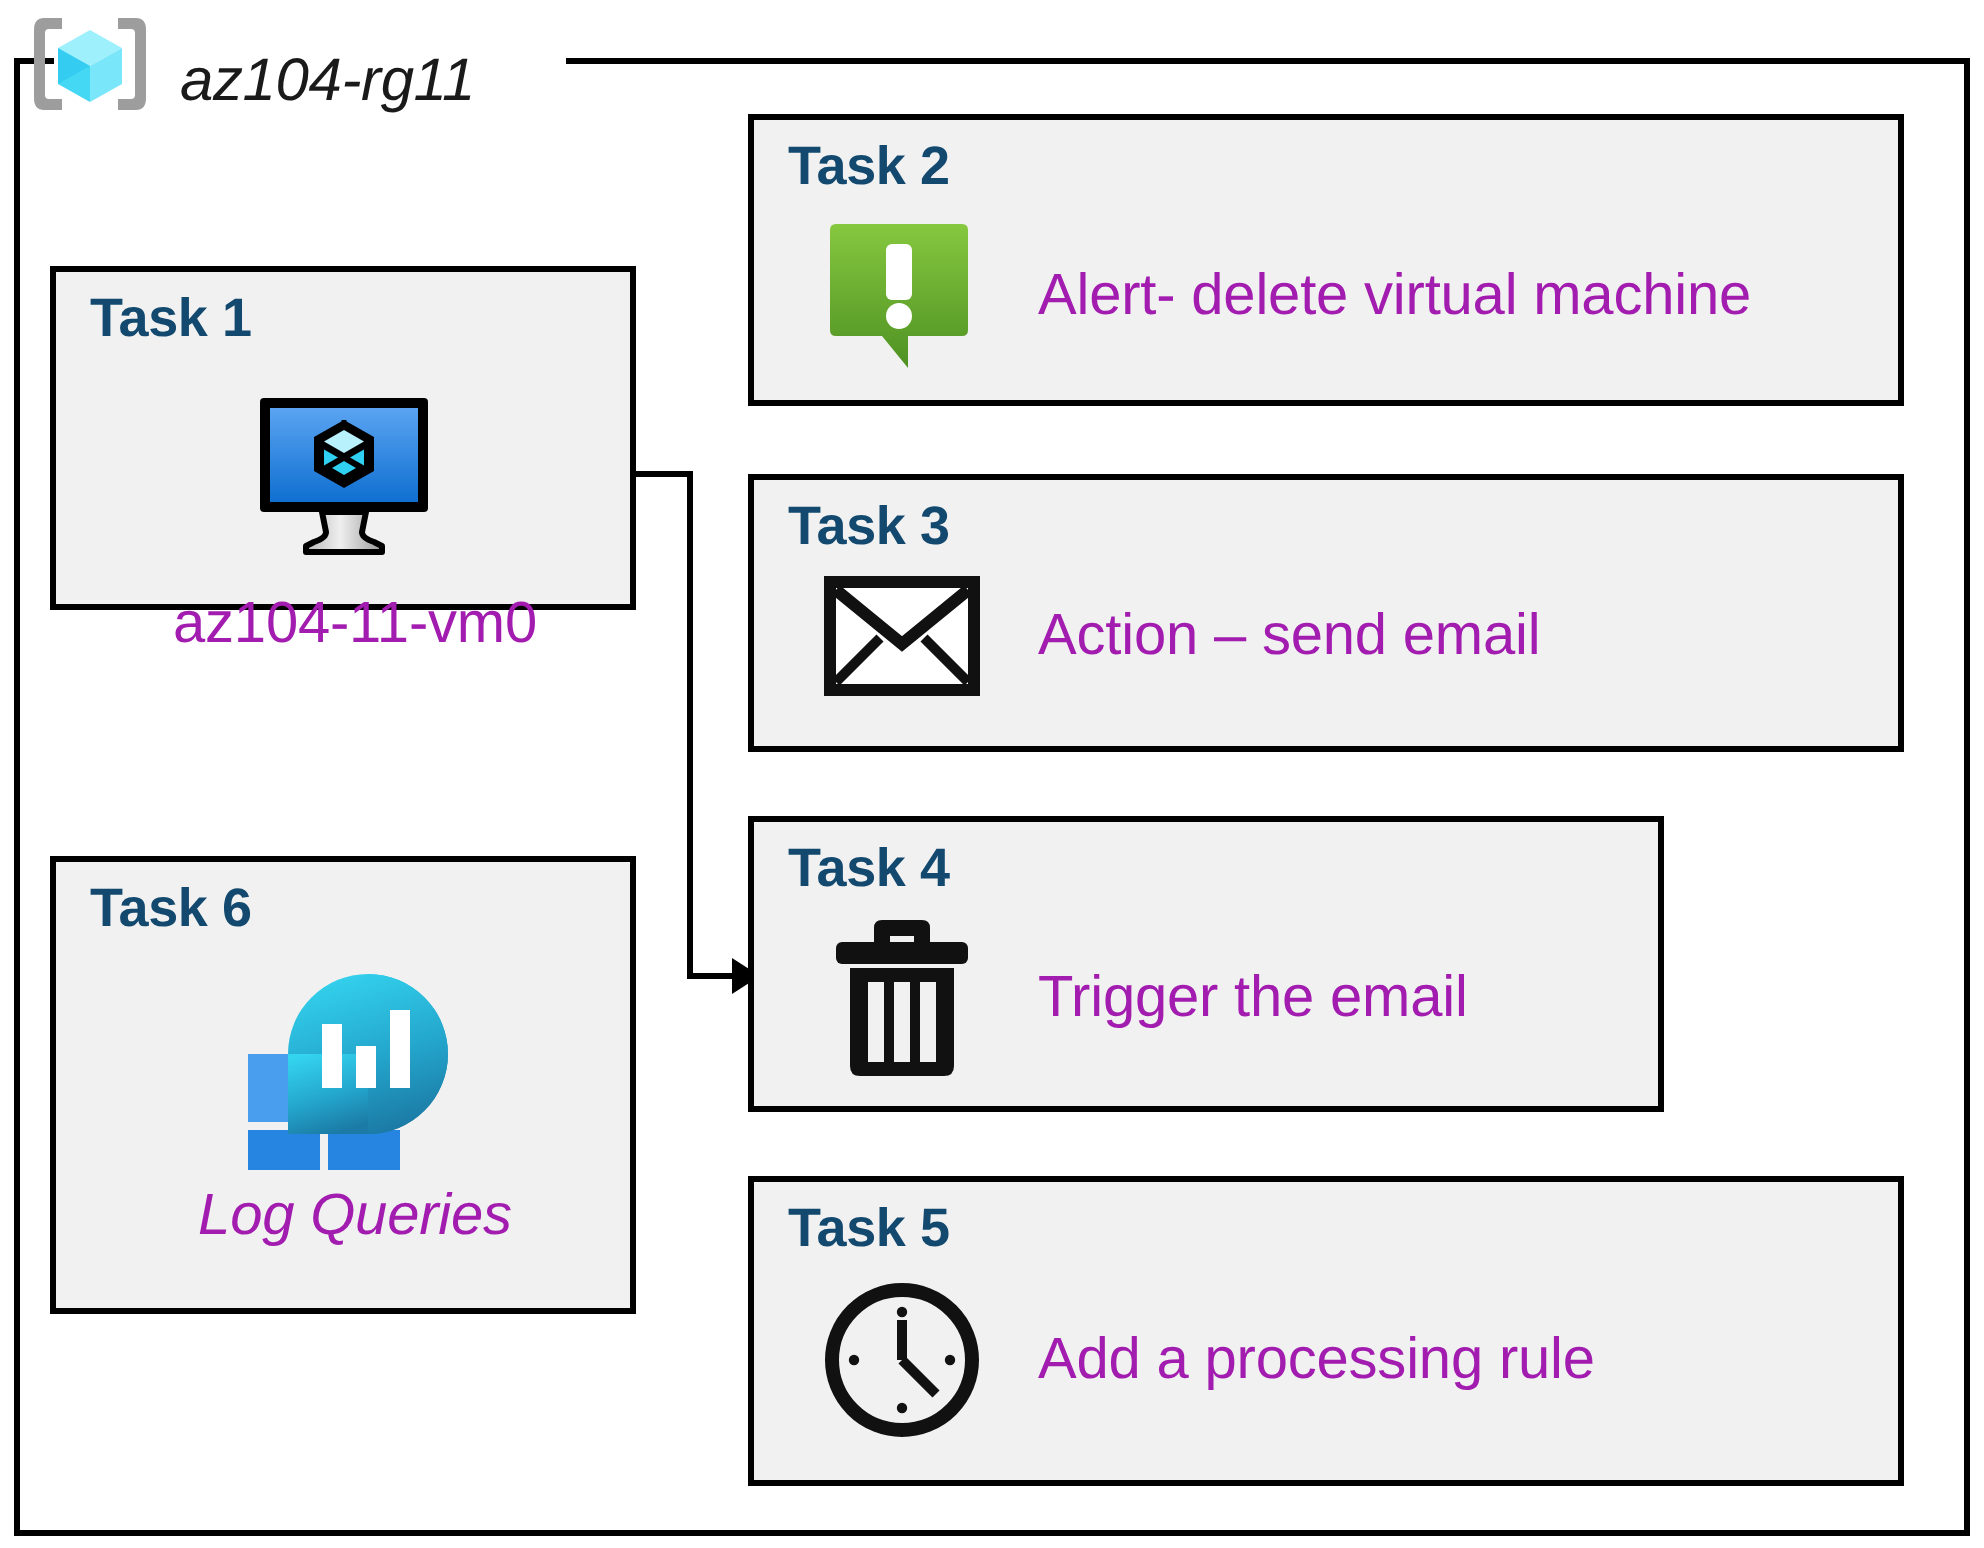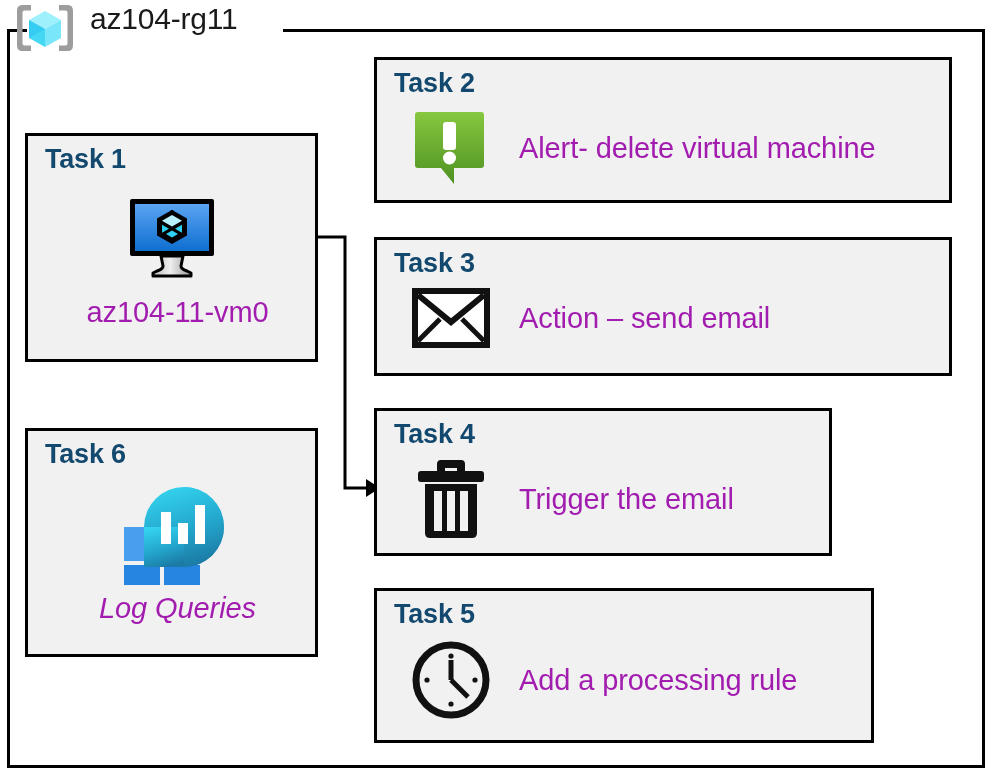--- a/index.html
+++ b/index.html
@@ -39,22 +39,23 @@
   }
   #rg-top-left  { left: 7px;   width: 20px; }
   #rg-top-right { left: 283px; width: 702px; }
 
   
   #rg-title-group {
     position: absolute;
     left: 14px;
     top: 2px;
     display: flex;
-    align-items: flex-start;
+    align-items: flex-end;
     height: 56px;
+    font-style: italic;
   }
   #rg-icon {
     width: 62px;
     height: 52px;
     position: relative;
     flex: 0 0 auto;
   }
   #rg-title-text {
     font-size: 30px;
     color: #1a1a1a;
@@ -106,26 +107,26 @@
 
   
   .task-box.horizontal .h-row {
     position: absolute;
     left: 28px;
     display: flex;
     align-items: center;
   }
 
   
-  #task1 { left: 25px;  top: 133px; width: 293px; height: 229px; }
+  #task1 { left: 25px;  top: 133px; width: 293px; height: 172px; }
   #task6 { left: 25px;  top: 428px; width: 293px; height: 229px; }
   #task2 { left: 374px; top: 57px;  width: 578px; height: 146px; text-align: right; }
   #task3 { left: 374px; top: 237px; width: 578px; height: 139px; }
   #task4 { left: 374px; top: 408px; width: 458px; height: 148px; }
-  #task5 { left: 374px; top: 588px; width: 500px; height: 155px; }
+  #task5 { left: 374px; top: 588px; width: 578px; height: 155px; }
 
   #task1 .v-icon  { top: 60px; }
   #task1 .v-label { top: 160px; }
   #task6 .v-icon  { top: 52px; }
   #task6 .v-label { top: 161px; font-style: italic; }
 
   #task2 .h-row { top: 48px; }
   #task3 .h-row { top: 48px; }
   #task4 .h-row { top: 46px; }
   #task5 .h-row { top: 48px; }

